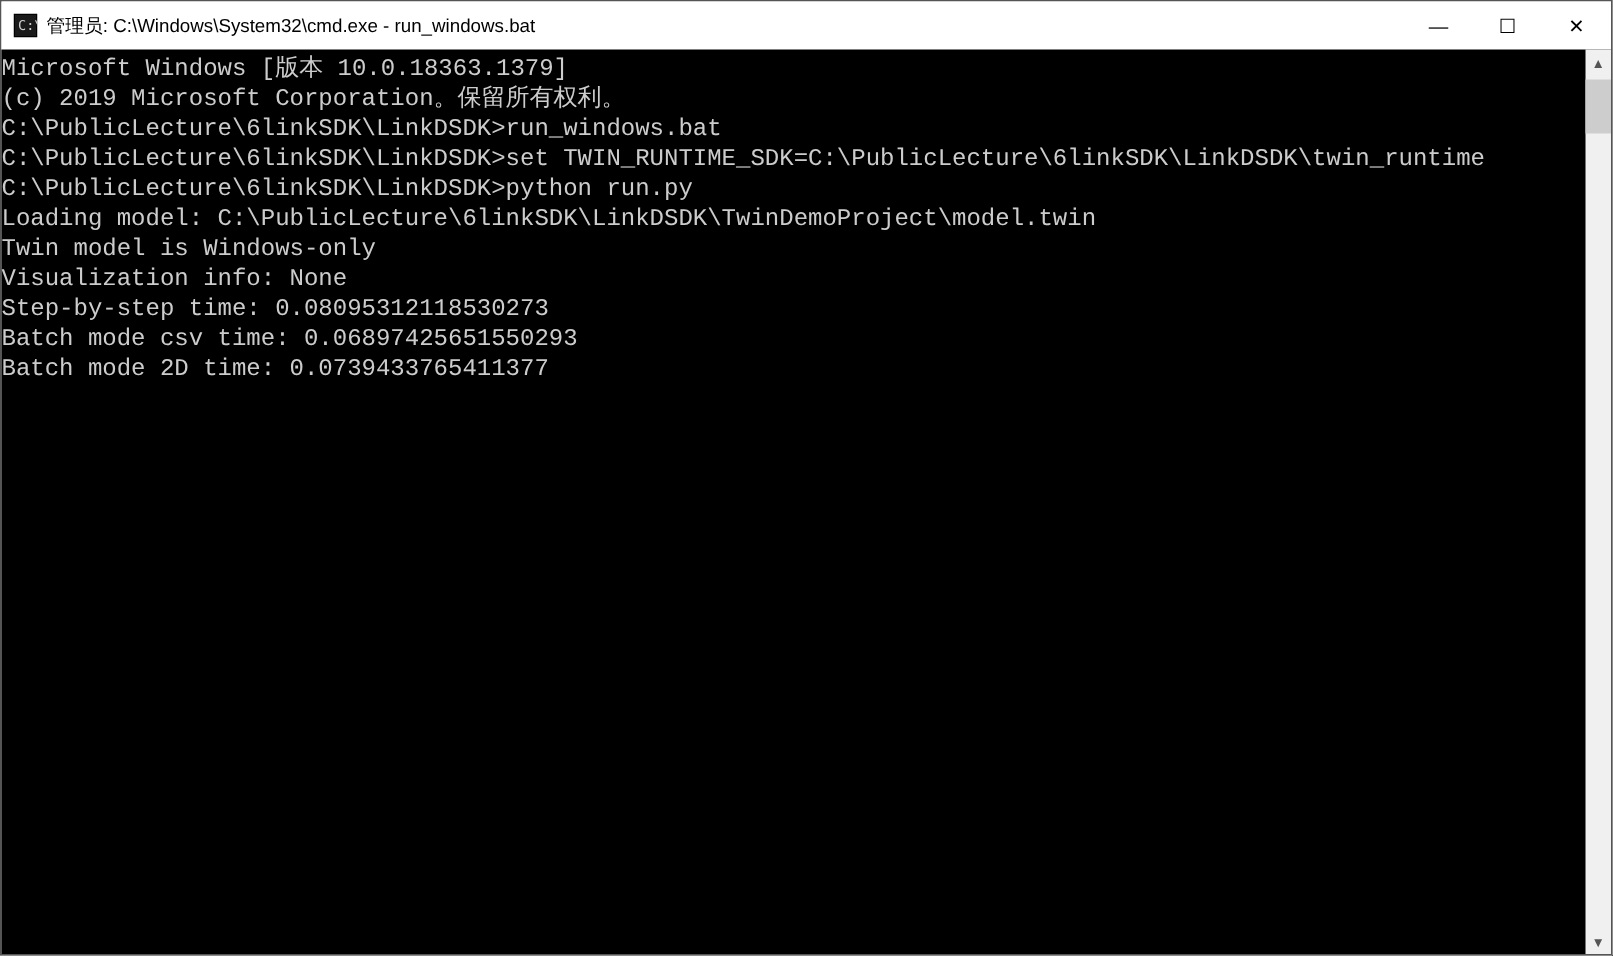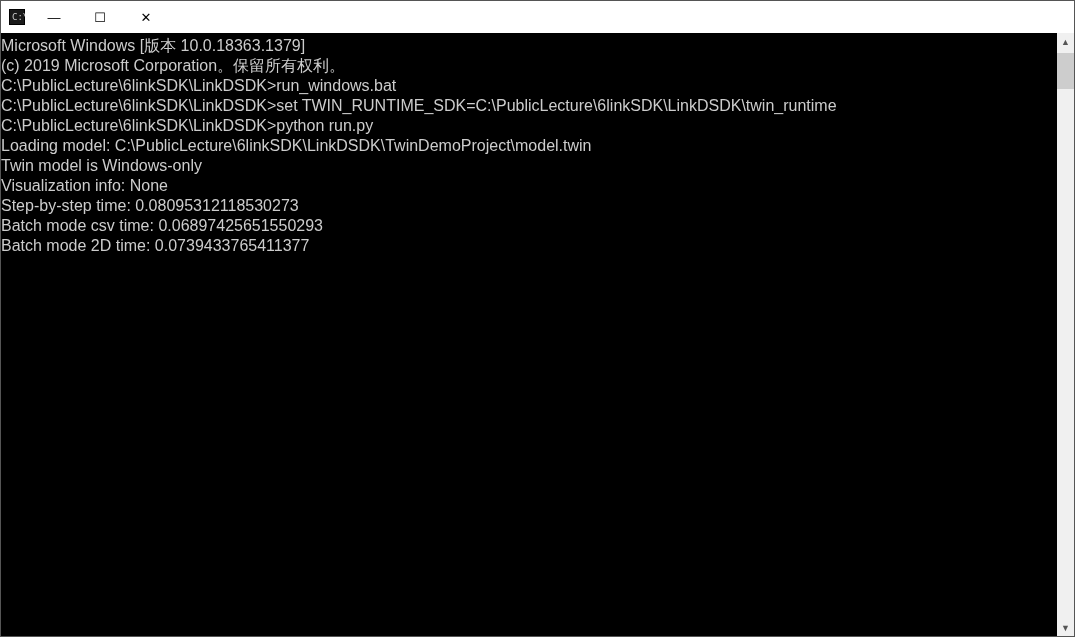--- a/index.html
+++ b/index.html
@@ -4,41 +4,42 @@
   <style>
     * { margin:0; padding:0; box-sizing:border-box; }
     html,body { width:1075px; height:637px; overflow:hidden; font-family:"Segoe UI","Microsoft YaHei",sans-serif; }
     .window { width:1075px; height:637px; background:#fff; display:flex; flex-direction:column; border:1px solid #555; }
     .titlebar { height:32px; background:#fff; display:flex; align-items:center; }
     .app-icon { width:16px; height:16px; margin:0 6px 0 8px; display:inline-flex; }
     .title-text { flex:1; font-size:12.5px; color:#000; white-space:nowrap; overflow:hidden; }
     .win-controls { display:flex; height:100%; }
     .win-btn { width:46px; height:100%; display:flex; align-items:center; justify-content:center; font-size:13px; color:#000; background:transparent; border:none; cursor:pointer; }
     .client { flex:1; display:flex; background:#000; }
-    .terminal { flex:1; padding:3px 0 4px 0; font-family:Liberation Sans, sans-serif; font-size:16px; line-height:20px; color:#ccc; white-space:pre; overflow:hidden;border-radius:11px; }
+    .terminal { flex:1; padding:3px 0 4px 0; font-family:Liberation Mono, monospace; font-size:16px; line-height:20px; color:#ccc; white-space:pre; overflow:hidden;border-radius:11px; }
     .scrollbar { width:17px; background:#f0f0f0; position:relative; }
     .sb-thumb { position:absolute; top:20px; left:0; right:0; height:36px; background:#cdcdcd; }
     .sb-arrow { position:absolute; left:0; right:0; height:17px; display:flex; align-items:center; justify-content:center; font-size:9px; color:#555; }
     .sb-arrow.up { top:0; }
     .sb-arrow.dn { bottom:0; }
     .line { display:block; }
   </style>
 </head>
 <body>
 
 <div class="window">
 
   <div class="titlebar">
     <span class="app-icon">
       <svg viewBox="0 0 16 16" width="16" height="16">
         <rect x="0" y="0" width="16" height="16" fill="#000"></rect>
         <rect x="1" y="1" width="14" height="14" fill="#1a1a1a"></rect>
         <text x="3" y="11" font-size="9" fill="#ccc" font-family="monospace">C:\</text>
       </svg>
     </span>
+    <span class="title-text">管理员: C:\Windows\System32\cmd.exe - run_windows.bat</span>
     <div class="win-controls">
       <button class="win-btn">—</button>
       <button class="win-btn">☐</button>
       <button class="win-btn close">✕</button>
     </div>
   </div>
 
   <div class="client">
     <div class="terminal" id="terminal"><span class="line">Microsoft Windows [版本 10.0.18363.1379]</span><span class="line">(c) 2019 Microsoft Corporation。保留所有权利。</span><span class="line"></span><span class="line">C:\PublicLecture\6linkSDK\LinkDSDK&gt;run_windows.bat</span><span class="line"></span><span class="line">C:\PublicLecture\6linkSDK\LinkDSDK&gt;set TWIN_RUNTIME_SDK=C:\PublicLecture\6linkSDK\LinkDSDK\twin_runtime</span><span class="line"></span><span class="line">C:\PublicLecture\6linkSDK\LinkDSDK&gt;python run.py</span><span class="line">Loading model: C:\PublicLecture\6linkSDK\LinkDSDK\TwinDemoProject\model.twin</span><span class="line">Twin model is Windows-only</span><span class="line">Visualization info: None</span><span class="line">Step-by-step time: 0.08095312118530273</span><span class="line">Batch mode csv time: 0.06897425651550293</span><span class="line">Batch mode 2D time: 0.0739433765411377</span></div>
     <div class="scrollbar">

